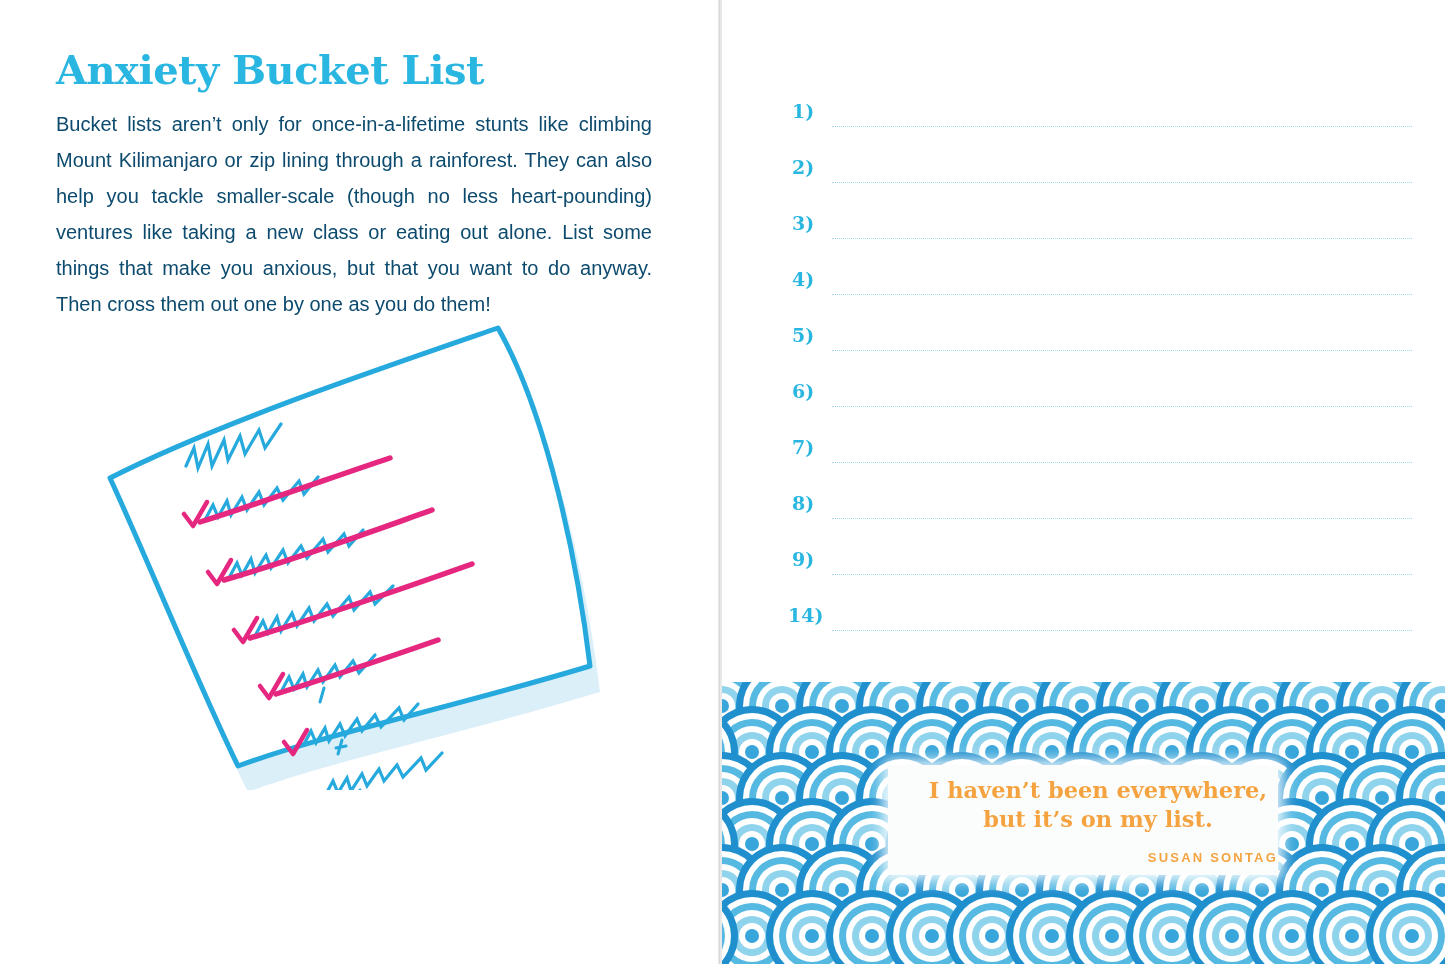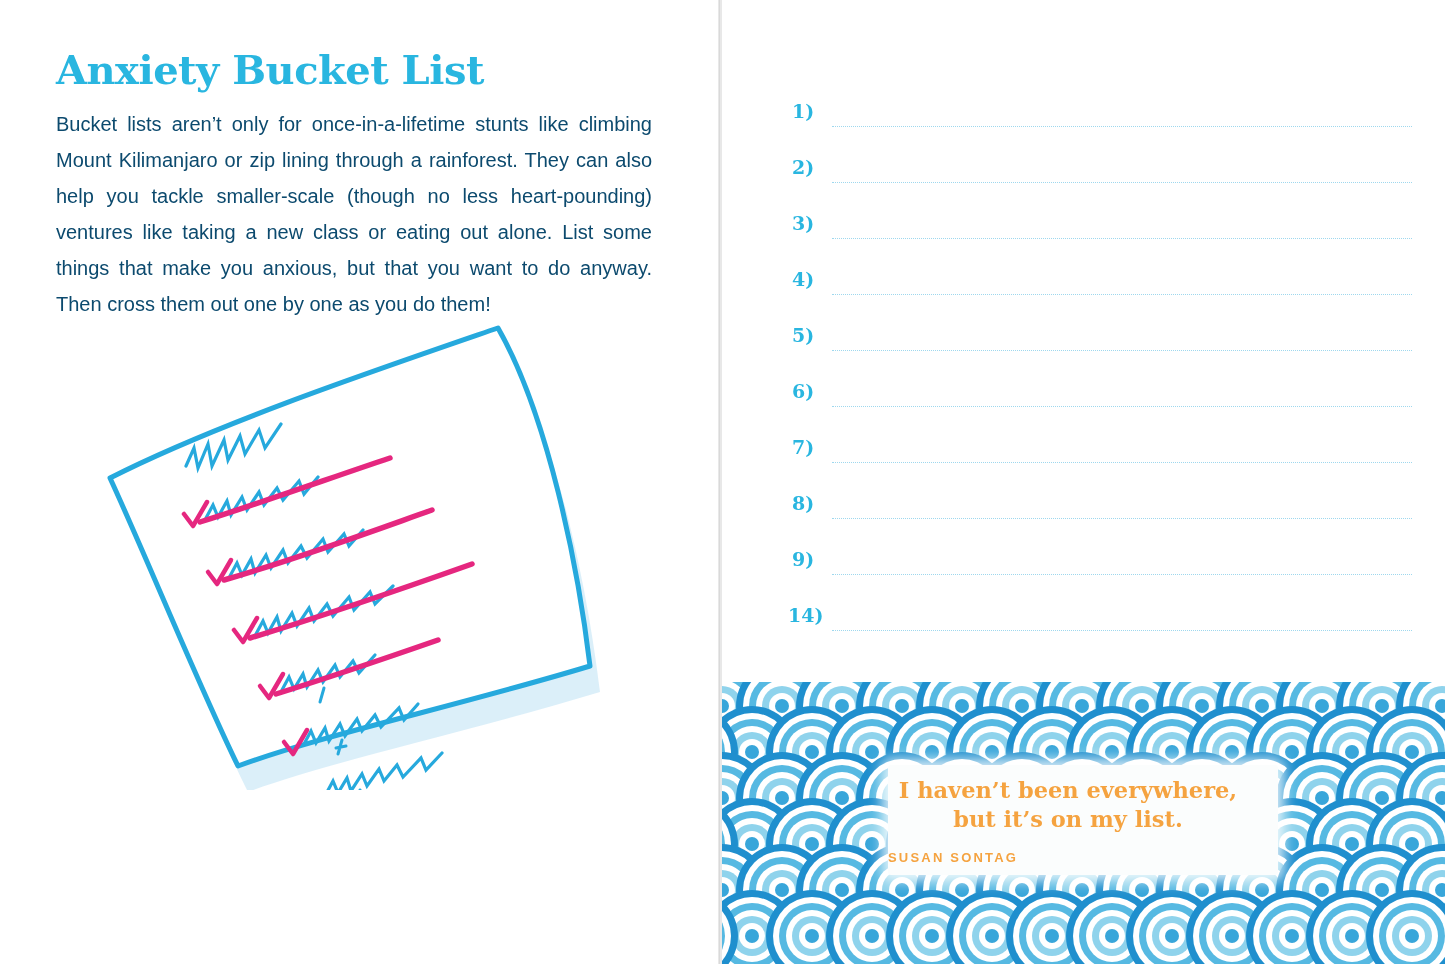--- a/index.html
+++ b/index.html
@@ -126,21 +126,21 @@
     position: absolute;
     left: 166px;
     top: 83px;
     width: 390px;
     height: 110px;
     background: #fbfdfd;
     border-radius: 3px;
     box-shadow: 0 0 14px 6px rgba(255,255,255,0.85);
     display: flex;
     flex-direction: column;
-    align-items: flex-start;
+    align-items: flex-end;
     justify-content: center;
   }
   .quote-text {
     font-family: "DejaVu Serif", "Liberation Serif", serif;
     font-weight: bold;
     font-size: 22.5px;
     line-height: 29px;
     color: #f5a340;
     text-align: center;
     max-width: 360px;

